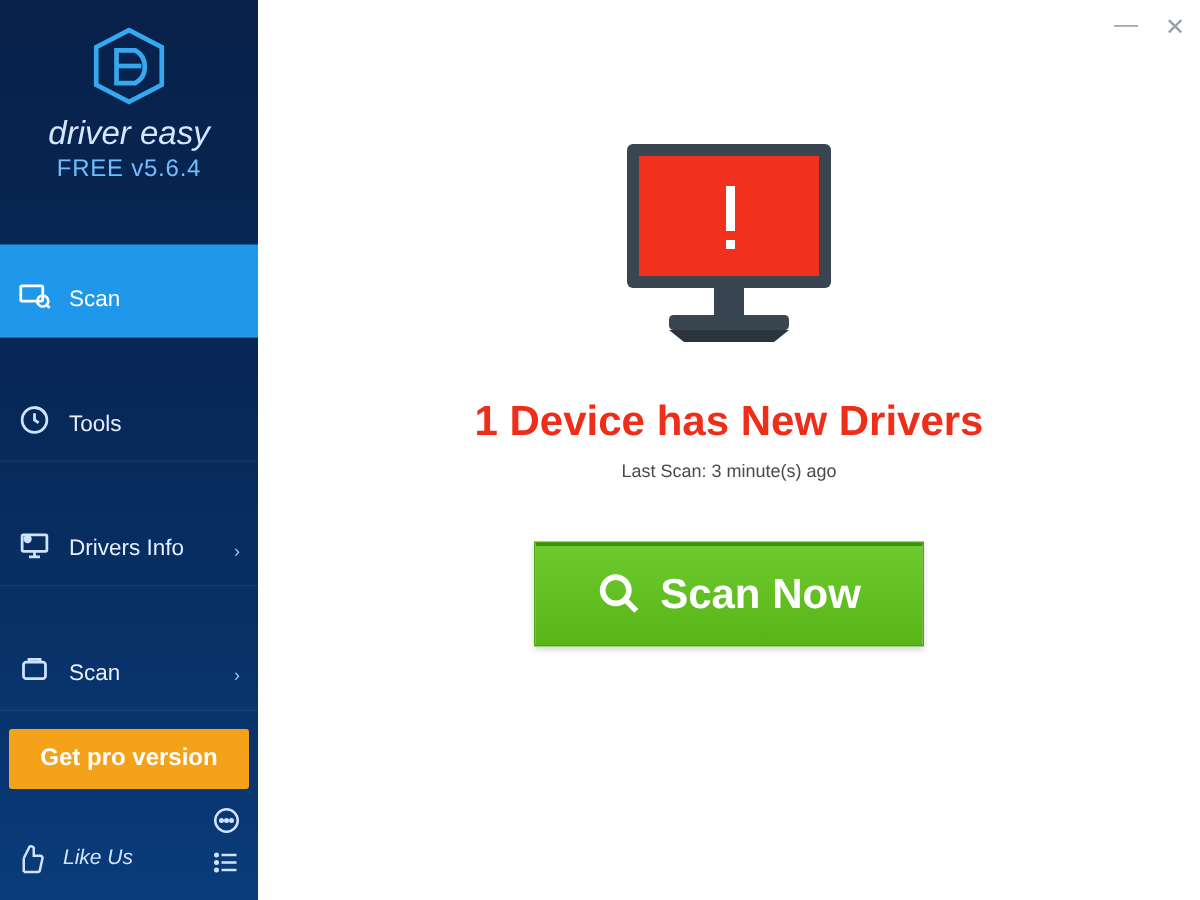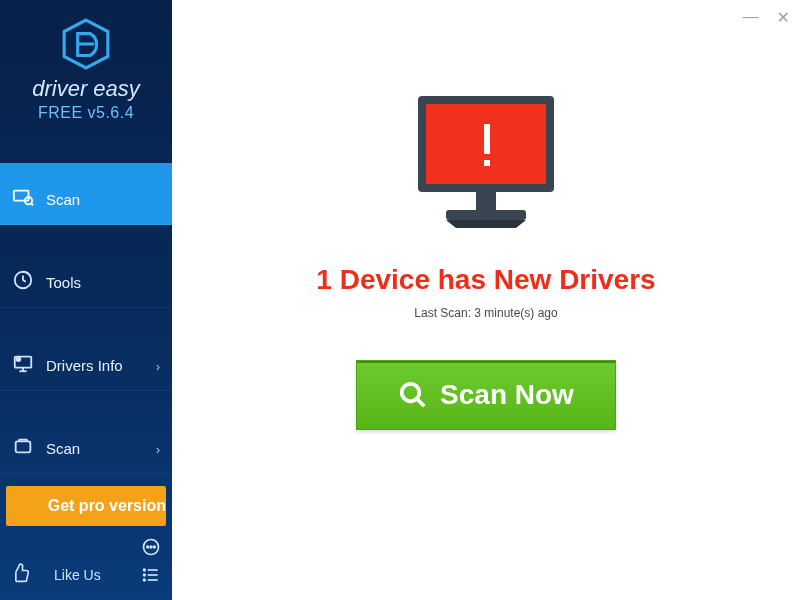--- a/index.html
+++ b/index.html
@@ -27,26 +27,26 @@
   height: 62px; display: flex; align-items: flex-end; padding: 16px 12px;
   border-bottom: 1px solid rgba(255,255,255,.06); cursor: pointer; color: #e5efff;
   font-size: 15px; position: relative; margin-top: 21px;
 }
 .nav-item .icon { width: 22px; height: 22px; margin-right: 12px; display: flex; align-items: center; justify-content: center; }
 .nav-item.active { background: #1f97ea; color: #fff; }
 .chev { position: absolute; right: 12px; color: #a8c7ff; font-size: 12px; }
 
 .pro-btn {
   margin: 12px 6px 0; background: #f5a21b; color: #fff; font-weight: 700;
-  height: 48px; display: flex; align-items: center; justify-content: flex-end;
+  height: 48px; display: flex; align-items: center; justify-content: center;
   font-size: 16px; cursor: pointer; border-radius: 2px;
 }
 
 .sidebar-bottom { margin-top: auto; padding: 10px 10px 14px; display: flex; align-items: flex-end; justify-content: space-between; }
-.like-us { display: flex; align-items: center; gap: 24px; color: #cfe3ff; font-size: 14px; cursor: pointer; }
+.like-us { display: flex; gap: 12px; color: #cfe3ff; font-size: 14px; cursor: pointer; font-style: italic; }
 .mini-icons { display: flex; flex-direction: column; gap: 6px; align-items: center; }
 .mini-icons .mi { width: 22px; height: 22px; display:flex; align-items:center; justify-content:center; cursor:pointer; }
 
 
 .main { flex: 1; background: #fff; display: flex; flex-direction: column; align-items: center; }
 .monitor-wrap { margin-top: 88px; }
 .headline { margin-top: 22px; color: #ef2e1a; font-weight: 700; font-size: 28px; }
 .subline { margin-top: 10px; color: #4a4a4a; font-size: 12px; }
 .scan-btn {
   margin-top: 40px; width: 260px; height: 70px; background: linear-gradient(180deg,#6ecb2f,#58b518);

